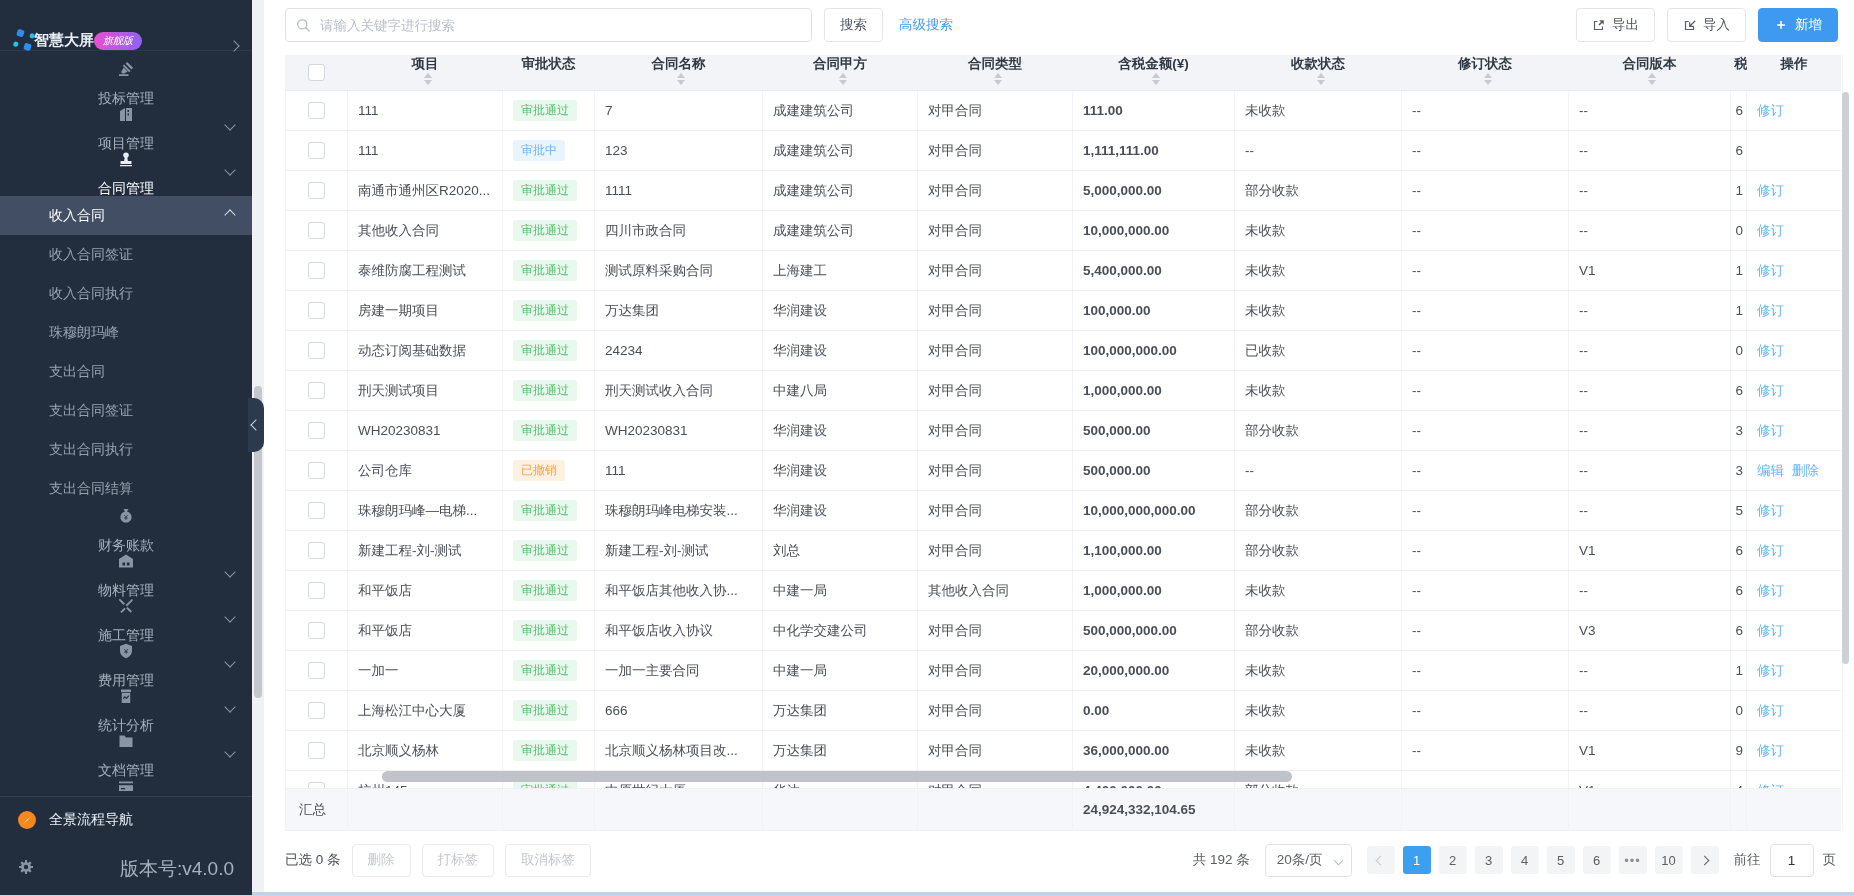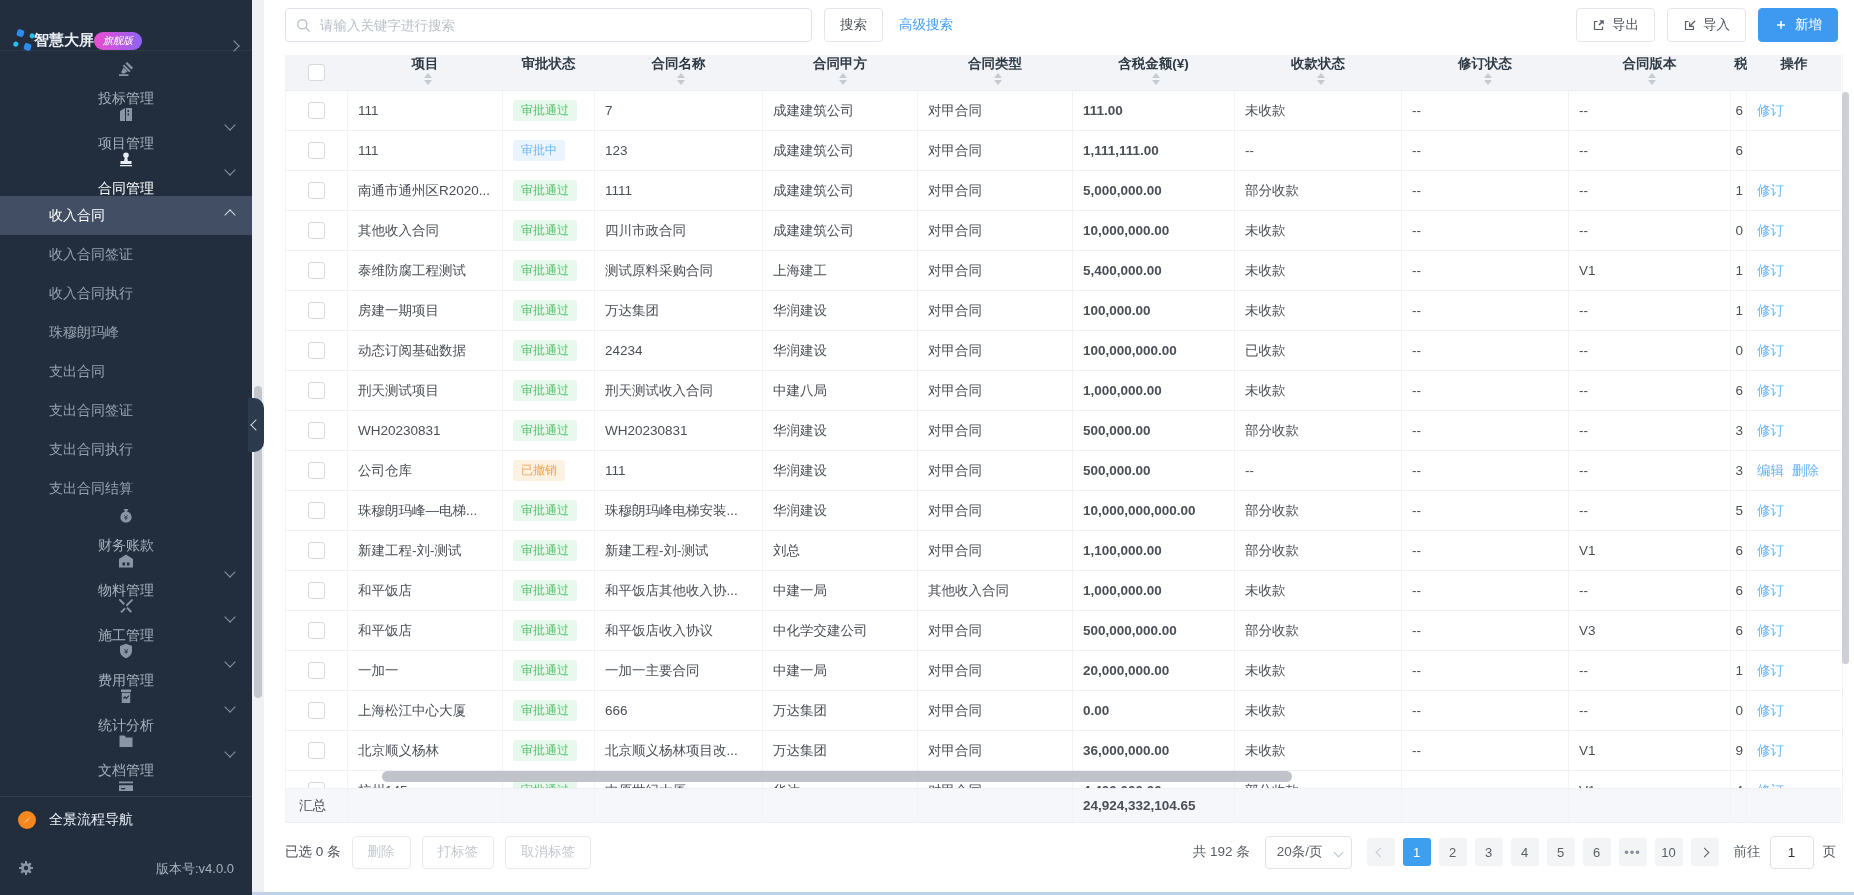--- a/index.html
+++ b/index.html
@@ -33,21 +33,21 @@
   .mitem .chev{margin-left:auto;}
   .mlabel{white-space:nowrap;}
   .sitem{height:39px;line-height:39px;padding-left:49px;color:#98a2af;cursor:pointer;white-space:nowrap;}
   .sitem.act{background:#414e63;color:#fff;}
   .side-divider{height:1px;background:rgba(255,255,255,.09);}
   .nav-bottom{height:46px;display:flex;align-items:center;gap:13px;padding:0 18px;color:#e9eef4;cursor:pointer;}
   .compass{width:18px;height:18px;border-radius:50%;background:#f5871f;position:relative;flex-shrink:0;}
   .compass i{position:absolute;left:5px;top:5px;width:8px;height:8px;background:#fff;
              clip-path:polygon(0 100%,100% 0,55% 55%);}
   .side-footer{height:52px;display:flex;align-items:center;justify-content:space-between;
-               padding:0 18px;font-size:13px;color:#a7b1bd;}
+               padding:0 18px;font-size:19px;color:#a7b1bd;}
   .side-footer svg{width:16px;height:16px;}
 
   
   .side-scroll{width:12px;flex-shrink:0;background:#eff1f4;position:relative;}
   .side-scroll .thumb{position:absolute;left:2px;top:386px;width:8px;height:312px;border-radius:4px;background:#c3c7cd;}
   .collapse-tab{position:absolute;left:248px;top:398px;width:16px;height:54px;background:#2b3a4d;
                 border-radius:0 10px 10px 0;display:flex;align-items:center;justify-content:center;z-index:6;cursor:pointer;}
 
   
   main{flex:1;position:relative;padding:8px 0 0 21px;box-sizing:border-box;background:#fff;}
@@ -81,21 +81,21 @@
   .sort .sd{border-top:5px solid #c6cad1;}
   .badge{padding:3px 8px;border-radius:3px;font-size:12px;line-height:1.2;}
   .badge.green{color:#53c26c;background:#e8f8ed;}
   .badge.blue{color:#6db5f7;background:#e9f4fe;}
   .badge.orange{color:#f2a24f;background:#fdf1e2;}
   .amount{color:#f78a2b;font-weight:bold;}
   .oplink{color:#66b1ff;cursor:pointer;margin-right:8px;text-decoration:none;}
   .cell.tax{padding:0 3px 0 0;justify-content:flex-end;}
   .partial{height:17px;overflow:hidden;}
   .hscroll{position:absolute;left:96px;top:716px;width:910px;height:11px;border-radius:6px;background:#b9bdc3;opacity:.9;z-index:4;cursor:pointer;}
-  .summary .cell{height:35px;background:#f5f7fa;color:#4a4f57;border-bottom:1px solid #eef0f5;border-top:1px solid #eef0f5;}
+  .summary .cell{height:43px;background:#f5f7fa;color:#4a4f57;border-bottom:1px solid #eef0f5;border-top:1px solid #eef0f5;}
   .summary .cell.lbl{padding-left:13px;justify-content:flex-start;}
   .vscroll{position:absolute;right:5px;top:92px;width:7px;height:572px;border-radius:4px;background:#ccd0d6;cursor:pointer;}
 
   
   .footerbar{display:flex;align-items:center;margin-top:11px;padding-right:18px;height:36px;font-size:13.5px;color:#4a4f57;}
   .fbtn{height:33px;padding:0 15px;border:1px solid #e8eaee;border-radius:4px;background:#fff;color:#c3c8cf;
         font-size:13.5px;margin-left:11px;cursor:pointer;}
   .sel-text{white-space:nowrap;}
   .total{color:#5a6066;margin-right:15px;white-space:nowrap;}
   .psize{height:31px;border:1px solid #dfe3e9;border-radius:4px;display:flex;align-items:center;padding:0 9px 0 11px;

